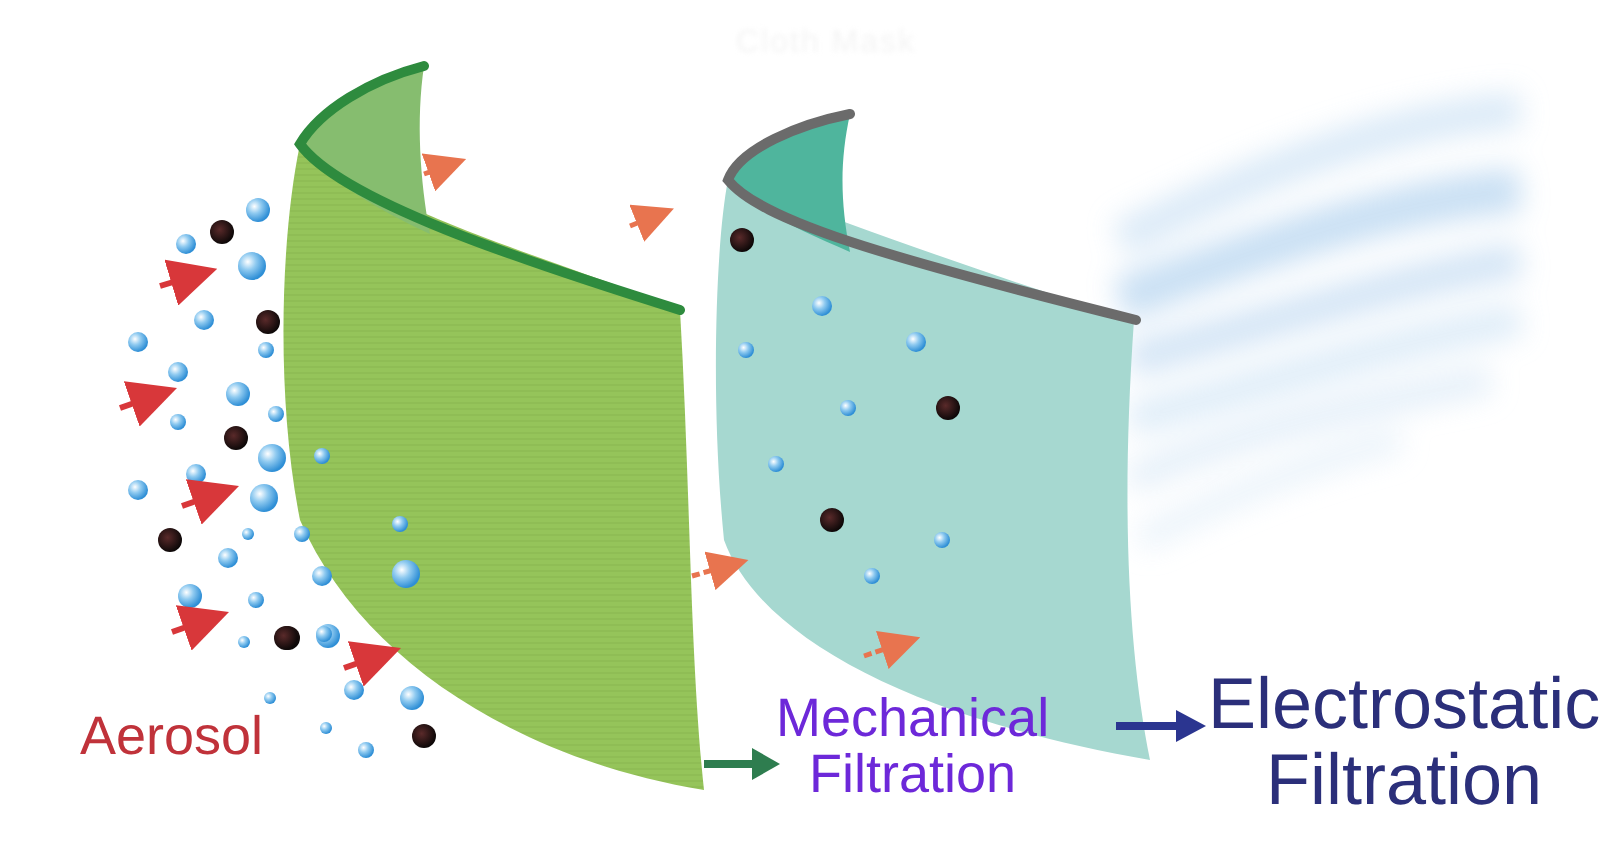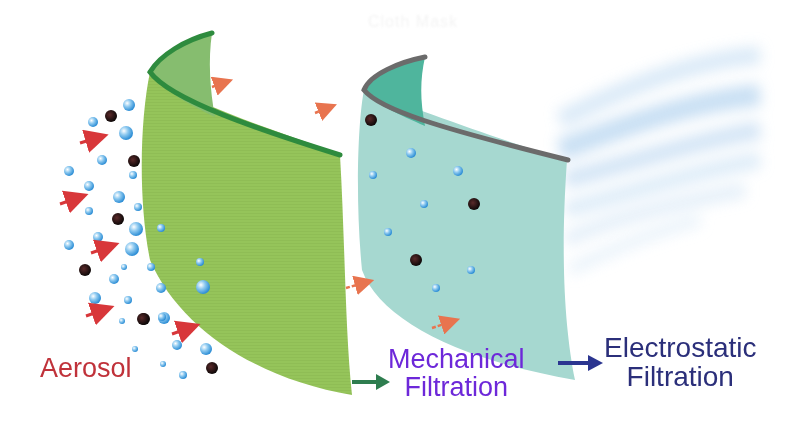--- a/index.html
+++ b/index.html
@@ -2,21 +2,21 @@
 <html><head>
   <meta charset="utf-8">
   <style>
     html, body { margin: 0; padding: 0; background: #ffffff; }
     body { width: 802px; height: 426px; overflow: hidden; position: relative; font-family: "Liberation Sans", "DejaVu Sans", sans-serif; }
     .canvas { position: absolute; left: 0; top: 0; width: 802px; height: 368px; }
     svg.scene { position: absolute; left: 0; top: 0; }
     .label { position: absolute; line-height: 1.05; text-align: center; white-space: nowrap; }
     .label-aerosol { left: 40px; top: 354px; font-size: 27px; color: #c0323a; }
     .label-mech { left: 388px; top: 345px; font-size: 27px; color: #6d28d9; }
-    .label-elec { left: 604px; top: 333px; font-size: 28px; color: #2b2f7a; }
+    .label-elec { left: 604px; top: 333px; font-size: 36px; color: #2b2f7a; }
     .label-title { left: 368px; top: 14px; font-size: 16px; color: #f4f4f4; filter: blur(1.2px); letter-spacing: 1px; }
   </style>
 </head>
 <body>
 
 <div class="canvas">
   <svg class="scene" width="802" height="426" viewBox="0 0 802 426" xmlns="http://www.w3.org/2000/svg">
     <defs>
       <pattern id="mesh" width="3" height="3" patternUnits="userSpaceOnUse">
         <rect width="3" height="3" fill="#95c45a"></rect>

